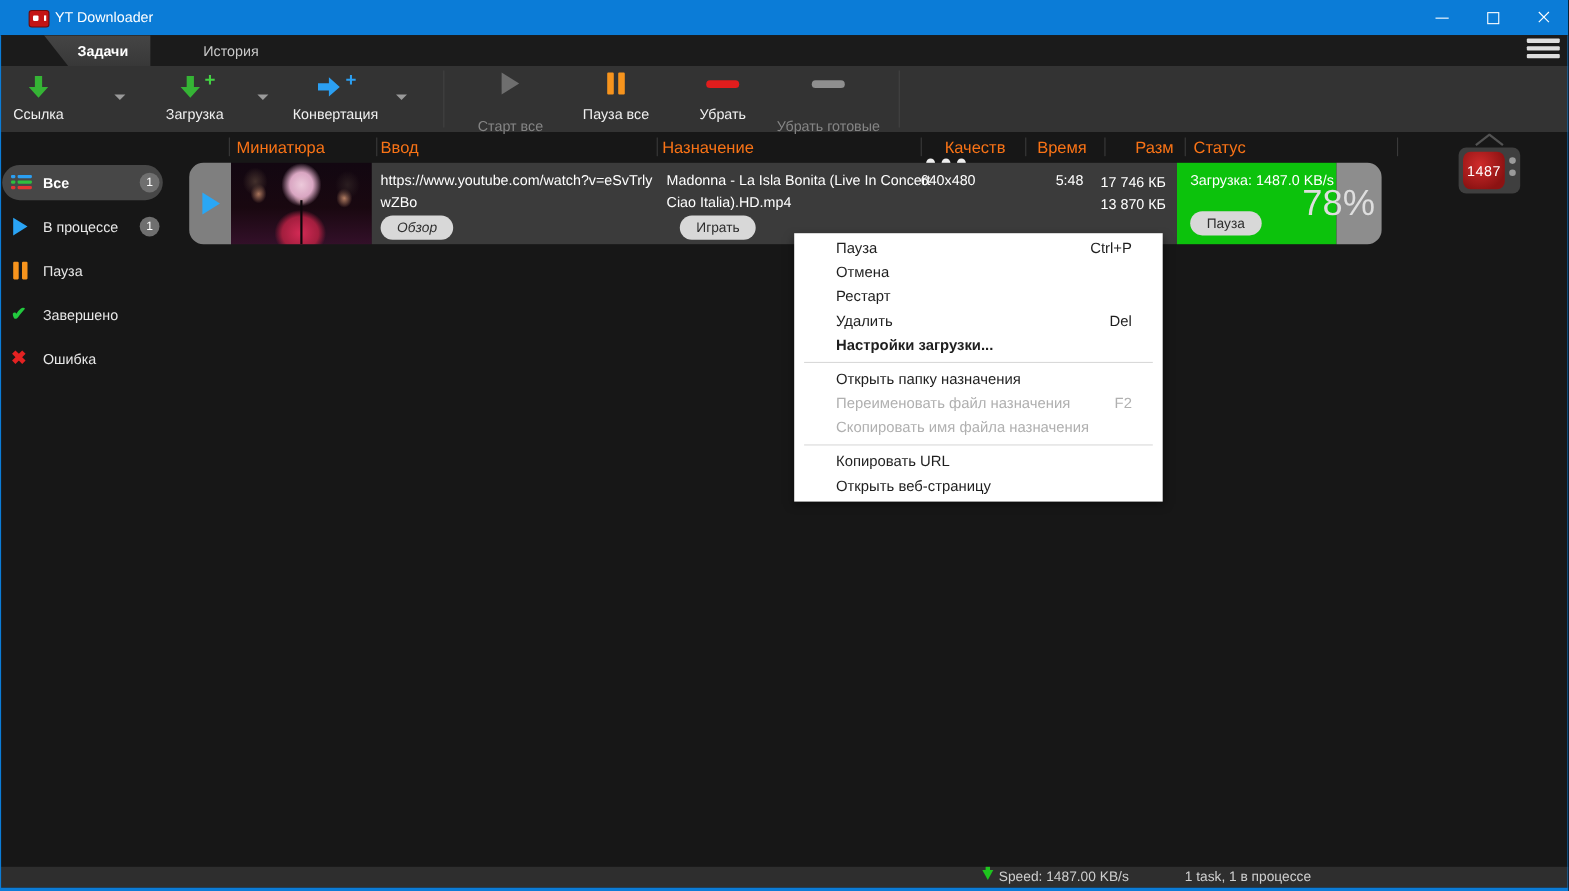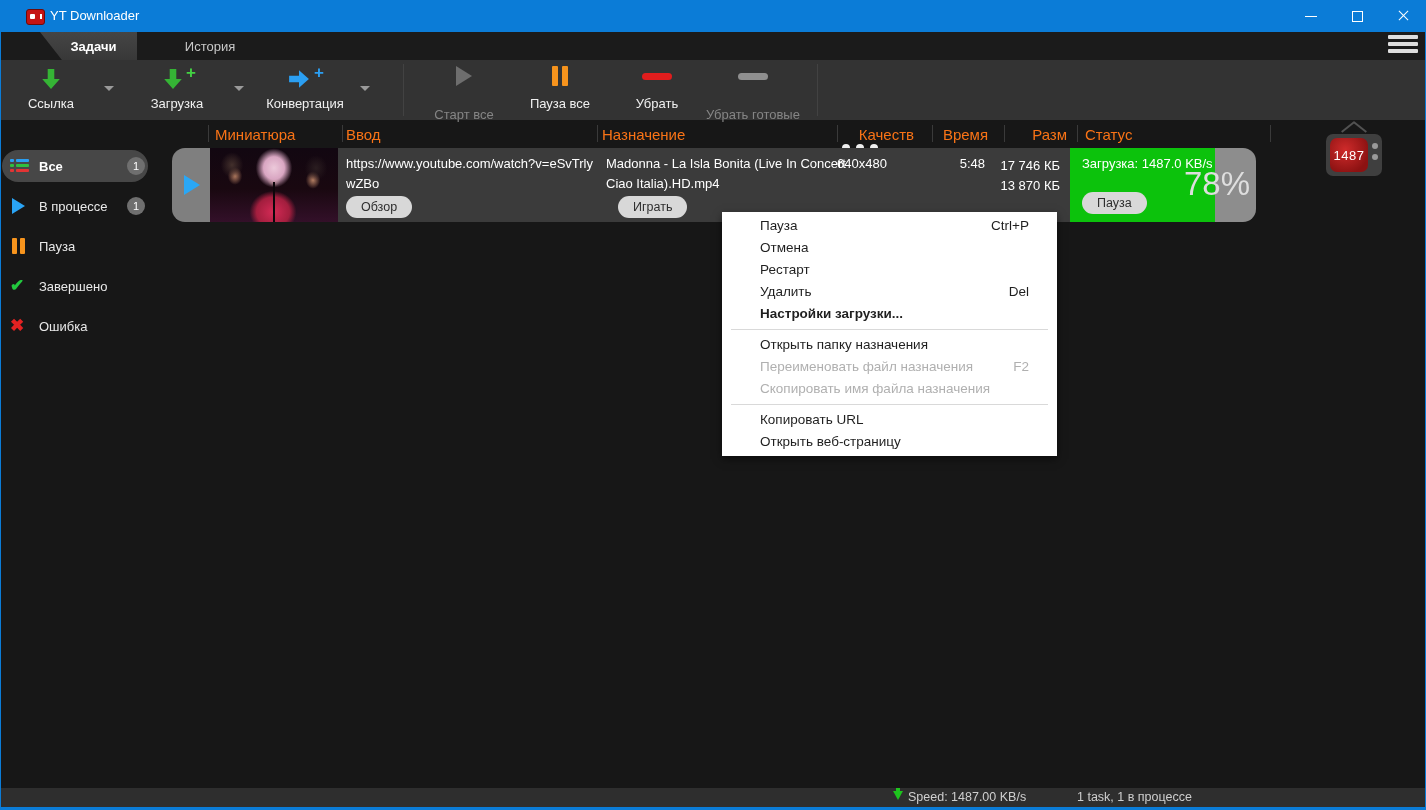--- a/index.html
+++ b/index.html
@@ -140,21 +140,21 @@
     <div class="tab-idle">История</div>
   </div>
   <div class="hamburger">
       <i></i>
       <i></i>
       <i></i>
     </div>
 
   <div class="toolbar">
 
-    <div class="abs" style="left:20px;top:0;width:62px;height:78px;cursor:pointer;">
+    <div class="abs" style="left:4px;top:0;width:62px;height:78px;cursor:pointer;">
       <svg class="abs" style="left:20px;top:8px;" width="22" height="22" viewBox="0 0 20 20">
           <path d="M7 1h6v9h5l-8 9-8-9h5z" fill="#35b435"></path>
         </svg>
       <div class="tlabel" style="left:31px;">Ссылка</div>
     </div>
     <div class="chev" style="left:104px;"></div>
 
     <div class="abs" style="left:140px;top:0;width:76px;height:60px;cursor:pointer;">
       <svg class="abs" style="left:22px;top:8px;" width="22" height="22" viewBox="0 0 20 20">
           <path d="M7 1h6v9h5l-8 9-8-9h5z" fill="#35b435"></path>
@@ -265,21 +265,21 @@
   <div class="hsep" style="left:1270px;"></div>
 
   <div class="cap-left">
       <div class="tri"></div>
     </div>
   <div class="thumb">
       <div class="mic"></div>
     </div>
   <div class="row-mid"></div>
   <div class="url-text">https://www.youtube.com/watch?v=eSvTrlywZBo</div>
-  <div class="pill" style="left:346px;top:196px;">Обзор</div>
+  <div class="pill" style="left:346px;top:196px;font-style:italic;">Обзор</div>
   <div class="dest-text">Madonna - La Isla Bonita (Live In Concert Ciao Italia).HD.mp4</div>
   <div class="pill" style="left:618px;top:196px;">Играть</div>
   <div class="qual">640x480</div>
   <div class="time">5:48</div>
   <div class="sizes">
     <div>17 746 КБ</div>
     <div>13 870 КБ</div>
   </div>
   <div class="cell-status"></div>
   <div class="cap-right"></div>

